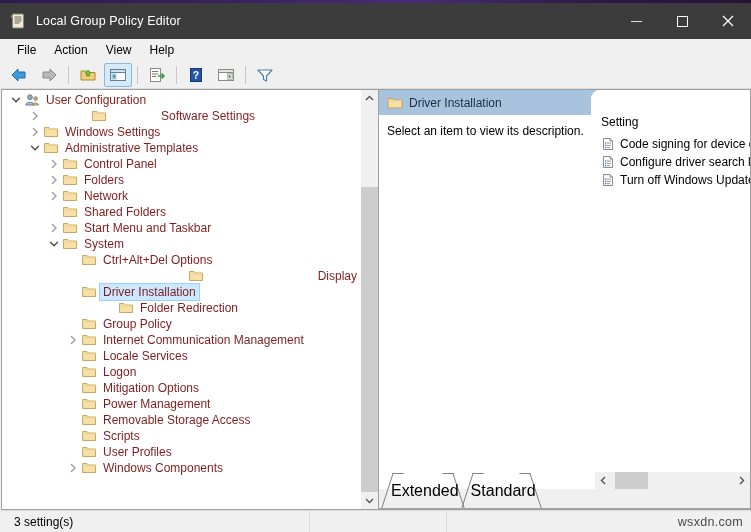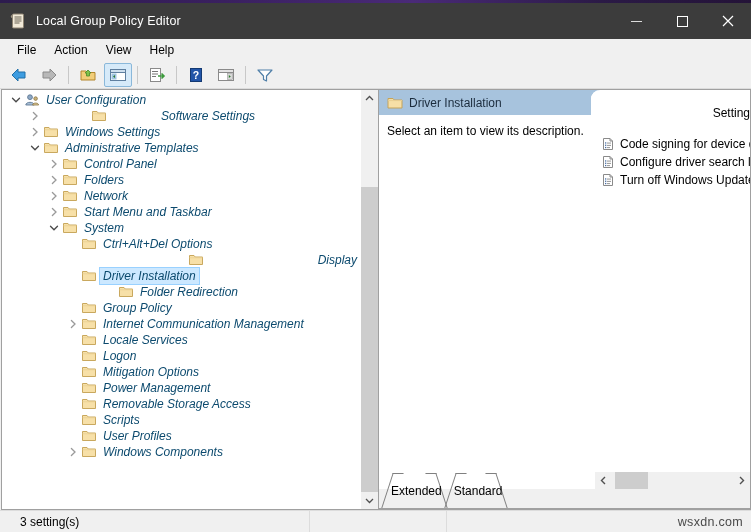--- a/index.html
+++ b/index.html
@@ -136,22 +136,21 @@
     height: 16px;
     display: flex;
     align-items: center;
     white-space: nowrap;
     font-size: 12px;
     line-height: 16px;
     padding-top: 0;
   }
   .tree-row .lbl {
     padding: 0 3px;
-    color: #0c4a6e;
-    font-style: italic;
+    color: #7f1d1d;
   }
   .tree-row.selected .lbl {
     background: #cce8ff;
     outline: 1px solid #99d1ff;
   }
   .twisty {
     width: 16px; height: 16px;
     display: inline-flex; align-items: center; justify-content: center;
     flex: 0 0 auto;
   }
@@ -246,26 +245,25 @@
   }
   .list-col-notch {
     position: absolute;
     top: 0; left: 0; right: 0; height: 25px;
     background: #ffffff;
     border-top-left-radius: 9px;
     box-shadow: inset 1px 0 0 #ffffff;
   }
   .col-header {
     position: absolute;
-    top: 13px; left: 0; right: 0;
+    top: 22px; left: 0; right: 0;
     height: 20px;
     display: flex;
     align-items: center;
     background: #ffffff;
-    justify-content: flex-end;
   }
   .col-header .ch-label {
     font-size: 12px;
     color: #000;
     padding-left: 10px;
   }
   .setting-list {
     position: absolute;
     top: 45px; left: 0; right: 0; bottom: 0;
     background: #ffffff;
@@ -317,21 +315,21 @@
   .tabstrip::after {
     content:"";
     position:absolute; left:0; right:0; bottom:0; height:1px;
     background:#a0a0a0;
   }
   .tab {
     position: relative;
     height: 36px;
     display: flex;
     align-items: center;
-    font-size: 12px;
+    font-size: 16px;
     color: #000;
     padding: 0 6px 0 10px;
     margin-right: -4px;
     white-space: nowrap;
   }
   .tab .tab-skew-l, .tab .tab-skew-r {
     position: absolute;
     top: 0; bottom: 0; width: 10px;
     border-top: 1px solid #808080;
   }
@@ -345,21 +343,21 @@
     flex: 0 0 auto;
     background: #f0f0f0;
     border-top: 1px solid #dcdcdc;
     display: flex;
     align-items: center;
     position: relative;
   }
   .sb-cell {
     font-size: 12px;
     color: #000;
-    padding-left: 20px;
+    padding-left: 14px;
     height: 21px;
     display: flex;
     align-items: center;
     box-sizing: border-box;
   }
   .sb-cell.c1 { width: 309px; }
   .sb-cell.c2 { width: 137px; border-left: 1px solid #dcdcdc; }
   .sb-cell.c3 { flex: 1 1 auto; border-left: 1px solid #dcdcdc; justify-content: flex-end; padding-right: 8px; }
   .watermark {
     font-family: "Liberation Sans", sans-serif;
@@ -567,20 +565,30 @@
                 <path d="M3.4 1.5 L7 5 L3.4 8.5" stroke="#9a9a9a" stroke-width="1.3" fill="none" stroke-linecap="round"></path>
               </svg>
             </span>
             <span class="folder-ico">
               <svg width="16" height="14" viewBox="0 0 16 14">
                 <path d="M1.5 2.5 L6 2.5 L7.3 4 L14.5 4 L14.5 11.5 L1.5 11.5 Z" fill="#f7e0a8" stroke="#c9a85e" stroke-width="1" stroke-linejoin="round"></path>
                 <path d="M1.5 4.8 L14.5 4.8" stroke="#ead092" stroke-width=".9"></path>
               </svg>
             </span>
             <span class="lbl">Network</span>
+          </div>
+          <div class="tree-row" style="padding-left: 44px;">
+            <span class="twisty"></span>
+            <span class="folder-ico">
+              <svg width="16" height="14" viewBox="0 0 16 14">
+                <path d="M1.5 2.5 L6 2.5 L7.3 4 L14.5 4 L14.5 11.5 L1.5 11.5 Z" fill="#f7e0a8" stroke="#c9a85e" stroke-width="1" stroke-linejoin="round"></path>
+                <path d="M1.5 4.8 L14.5 4.8" stroke="#ead092" stroke-width=".9"></path>
+              </svg>
+            </span>
+            <span class="lbl">Shared Folders</span>
           </div>
           <div class="tree-row" style="padding-left: 44px;">
             <span class="twisty">
               <svg width="10" height="10" viewBox="0 0 10 10">
                 <path d="M3.4 1.5 L7 5 L3.4 8.5" stroke="#9a9a9a" stroke-width="1.3" fill="none" stroke-linecap="round"></path>
               </svg>
             </span>
             <span class="folder-ico">
               <svg width="16" height="14" viewBox="0 0 16 14">
                 <path d="M1.5 2.5 L6 2.5 L7.3 4 L14.5 4 L14.5 11.5 L1.5 11.5 Z" fill="#f7e0a8" stroke="#c9a85e" stroke-width="1" stroke-linejoin="round"></path>

